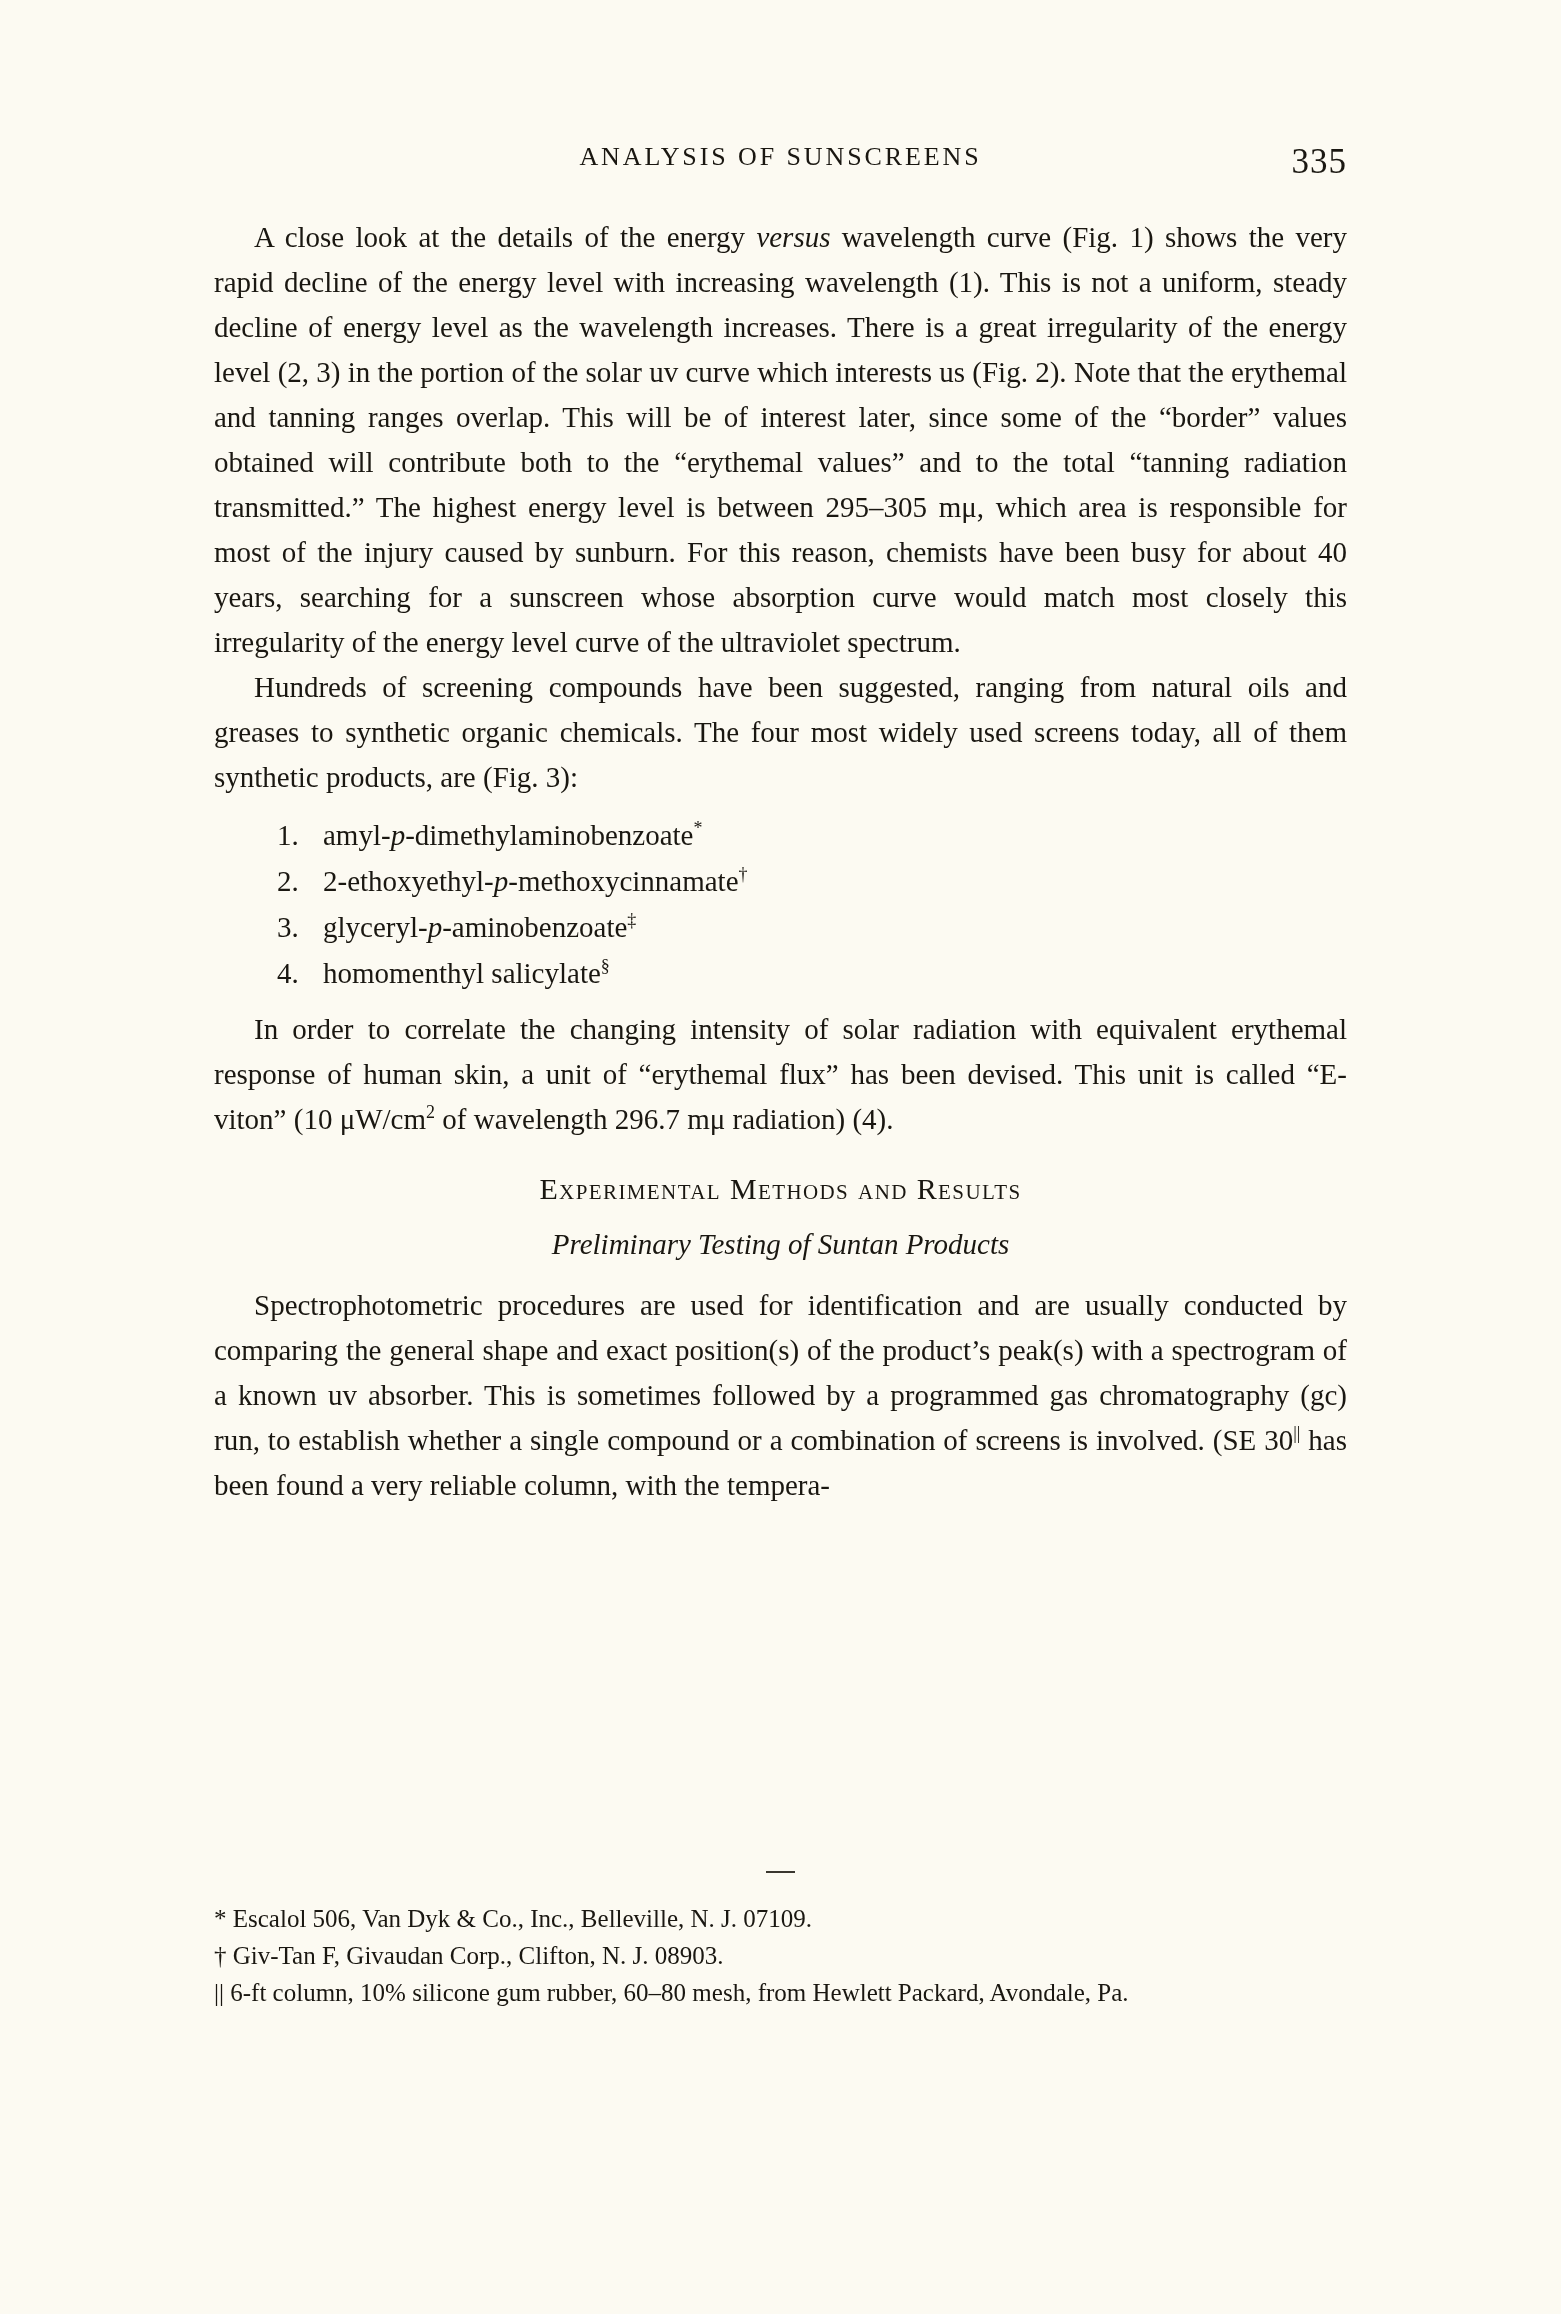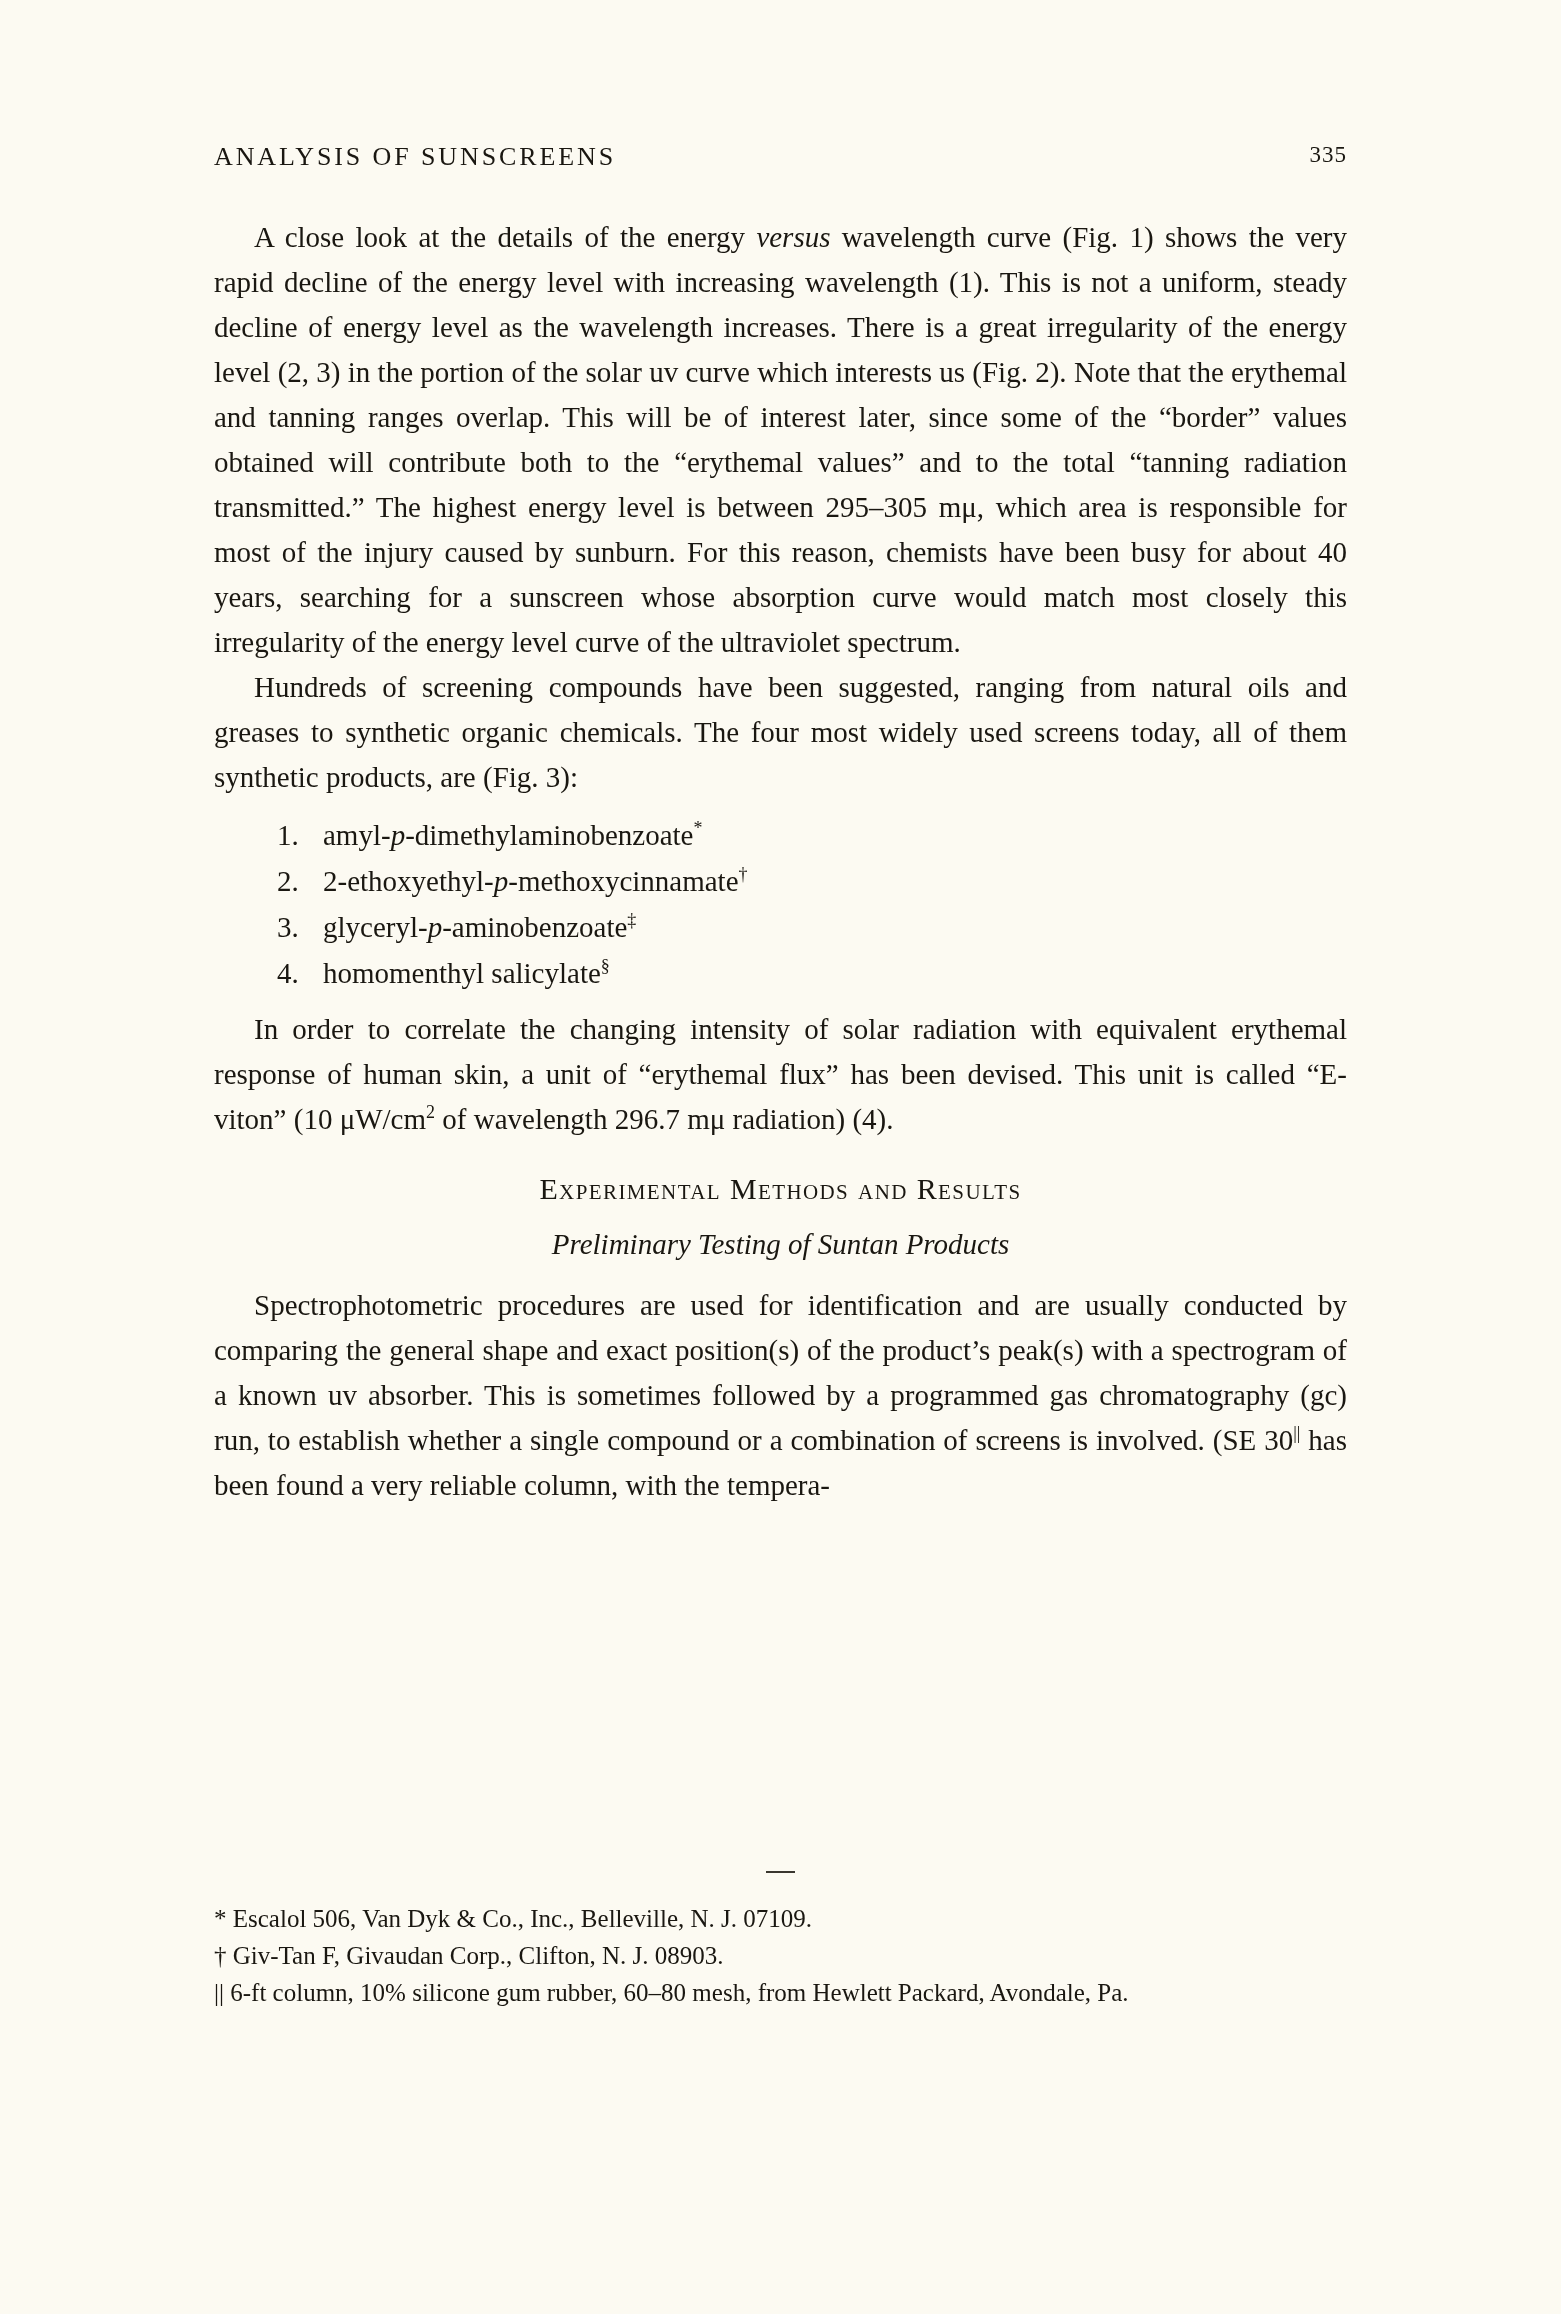--- a/index.html
+++ b/index.html
@@ -17,29 +17,29 @@
     font-family: "Liberation Serif", "DejaVu Serif", serif;
     color: #1a1711;
     overflow: hidden;
   }
   
   .running-header {
     position: relative;
     height: 35px;
   }
   .rh-title {
-    text-align: left;
+    text-align: center;
     font-size: 26px;
     letter-spacing: 2.9px;
   }
   .rh-pagenum {
     position: absolute;
     right: 0;
     top: 0;
-    font-size: 23px;
+    font-size: 35px;
     letter-spacing: 1px;
   }
   
   .para {
     margin: 0;
     font-size: 29px;
     line-height: 45px;
     text-align: justify;
     text-indent: 40px;
   }

